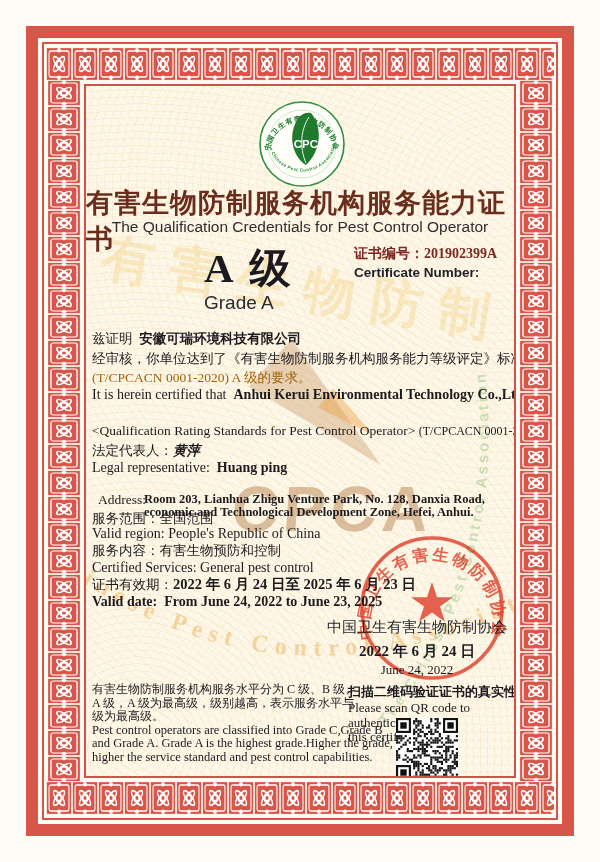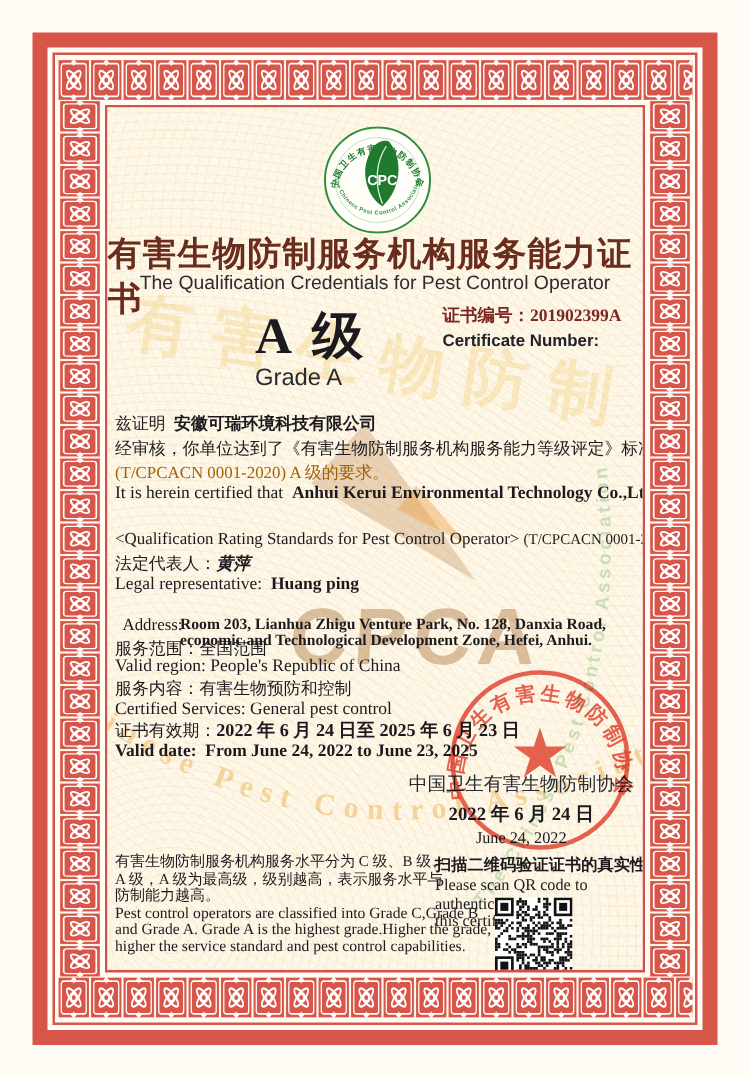--- a/index.html
+++ b/index.html
@@ -1316,21 +1316,21 @@
         <path d="M0,-22 L4.94,-6.8 L20.92,-6.8 L7.99,2.6 L12.93,17.8 L0,8.4 L-12.93,17.8 L-7.99,2.6 L-20.92,-6.8 L-4.94,-6.8 Z" fill="#e03b28"></path>
       </g>
       <text font-size="16" font-weight="bold" fill="#e03b28" letter-spacing="3" opacity=".85" text-anchor="middle">
         <textPath href="#sealArc" startOffset="50%">中国卫生有害生物防制协会</textPath>
       </text>
     </svg>
 
     <div class="abs foot">
       <div class="z">有害生物防制服务机构服务水平分为 C 级、B 级、</div>
       <div class="z">A 级，A 级为最高级，级别越高，表示服务水平与</div>
-      <div class="z">防制能力越高。</div>
+      <div class="z">级为最高级。</div>
       <div class="e">Pest control operators are classified into Grade C,Grade B</div>
       <div class="e">and Grade A. Grade A is the highest grade.Higher the grade,</div>
       <div class="e">higher the service standard and pest control capabilities.</div>
     </div>
 
     <div class="abs qrblk">
       <div class="z">扫描二维码验证证书的真实性</div>
       <div class="e"><span>Please scan QR code to authenticate</span><br><span>this certificate</span></div>
       <svg class="qrimg" id="qr" width="62" height="62" viewBox="0 0 29 29">
           <rect width="29" height="29" fill="#fff"></rect>

